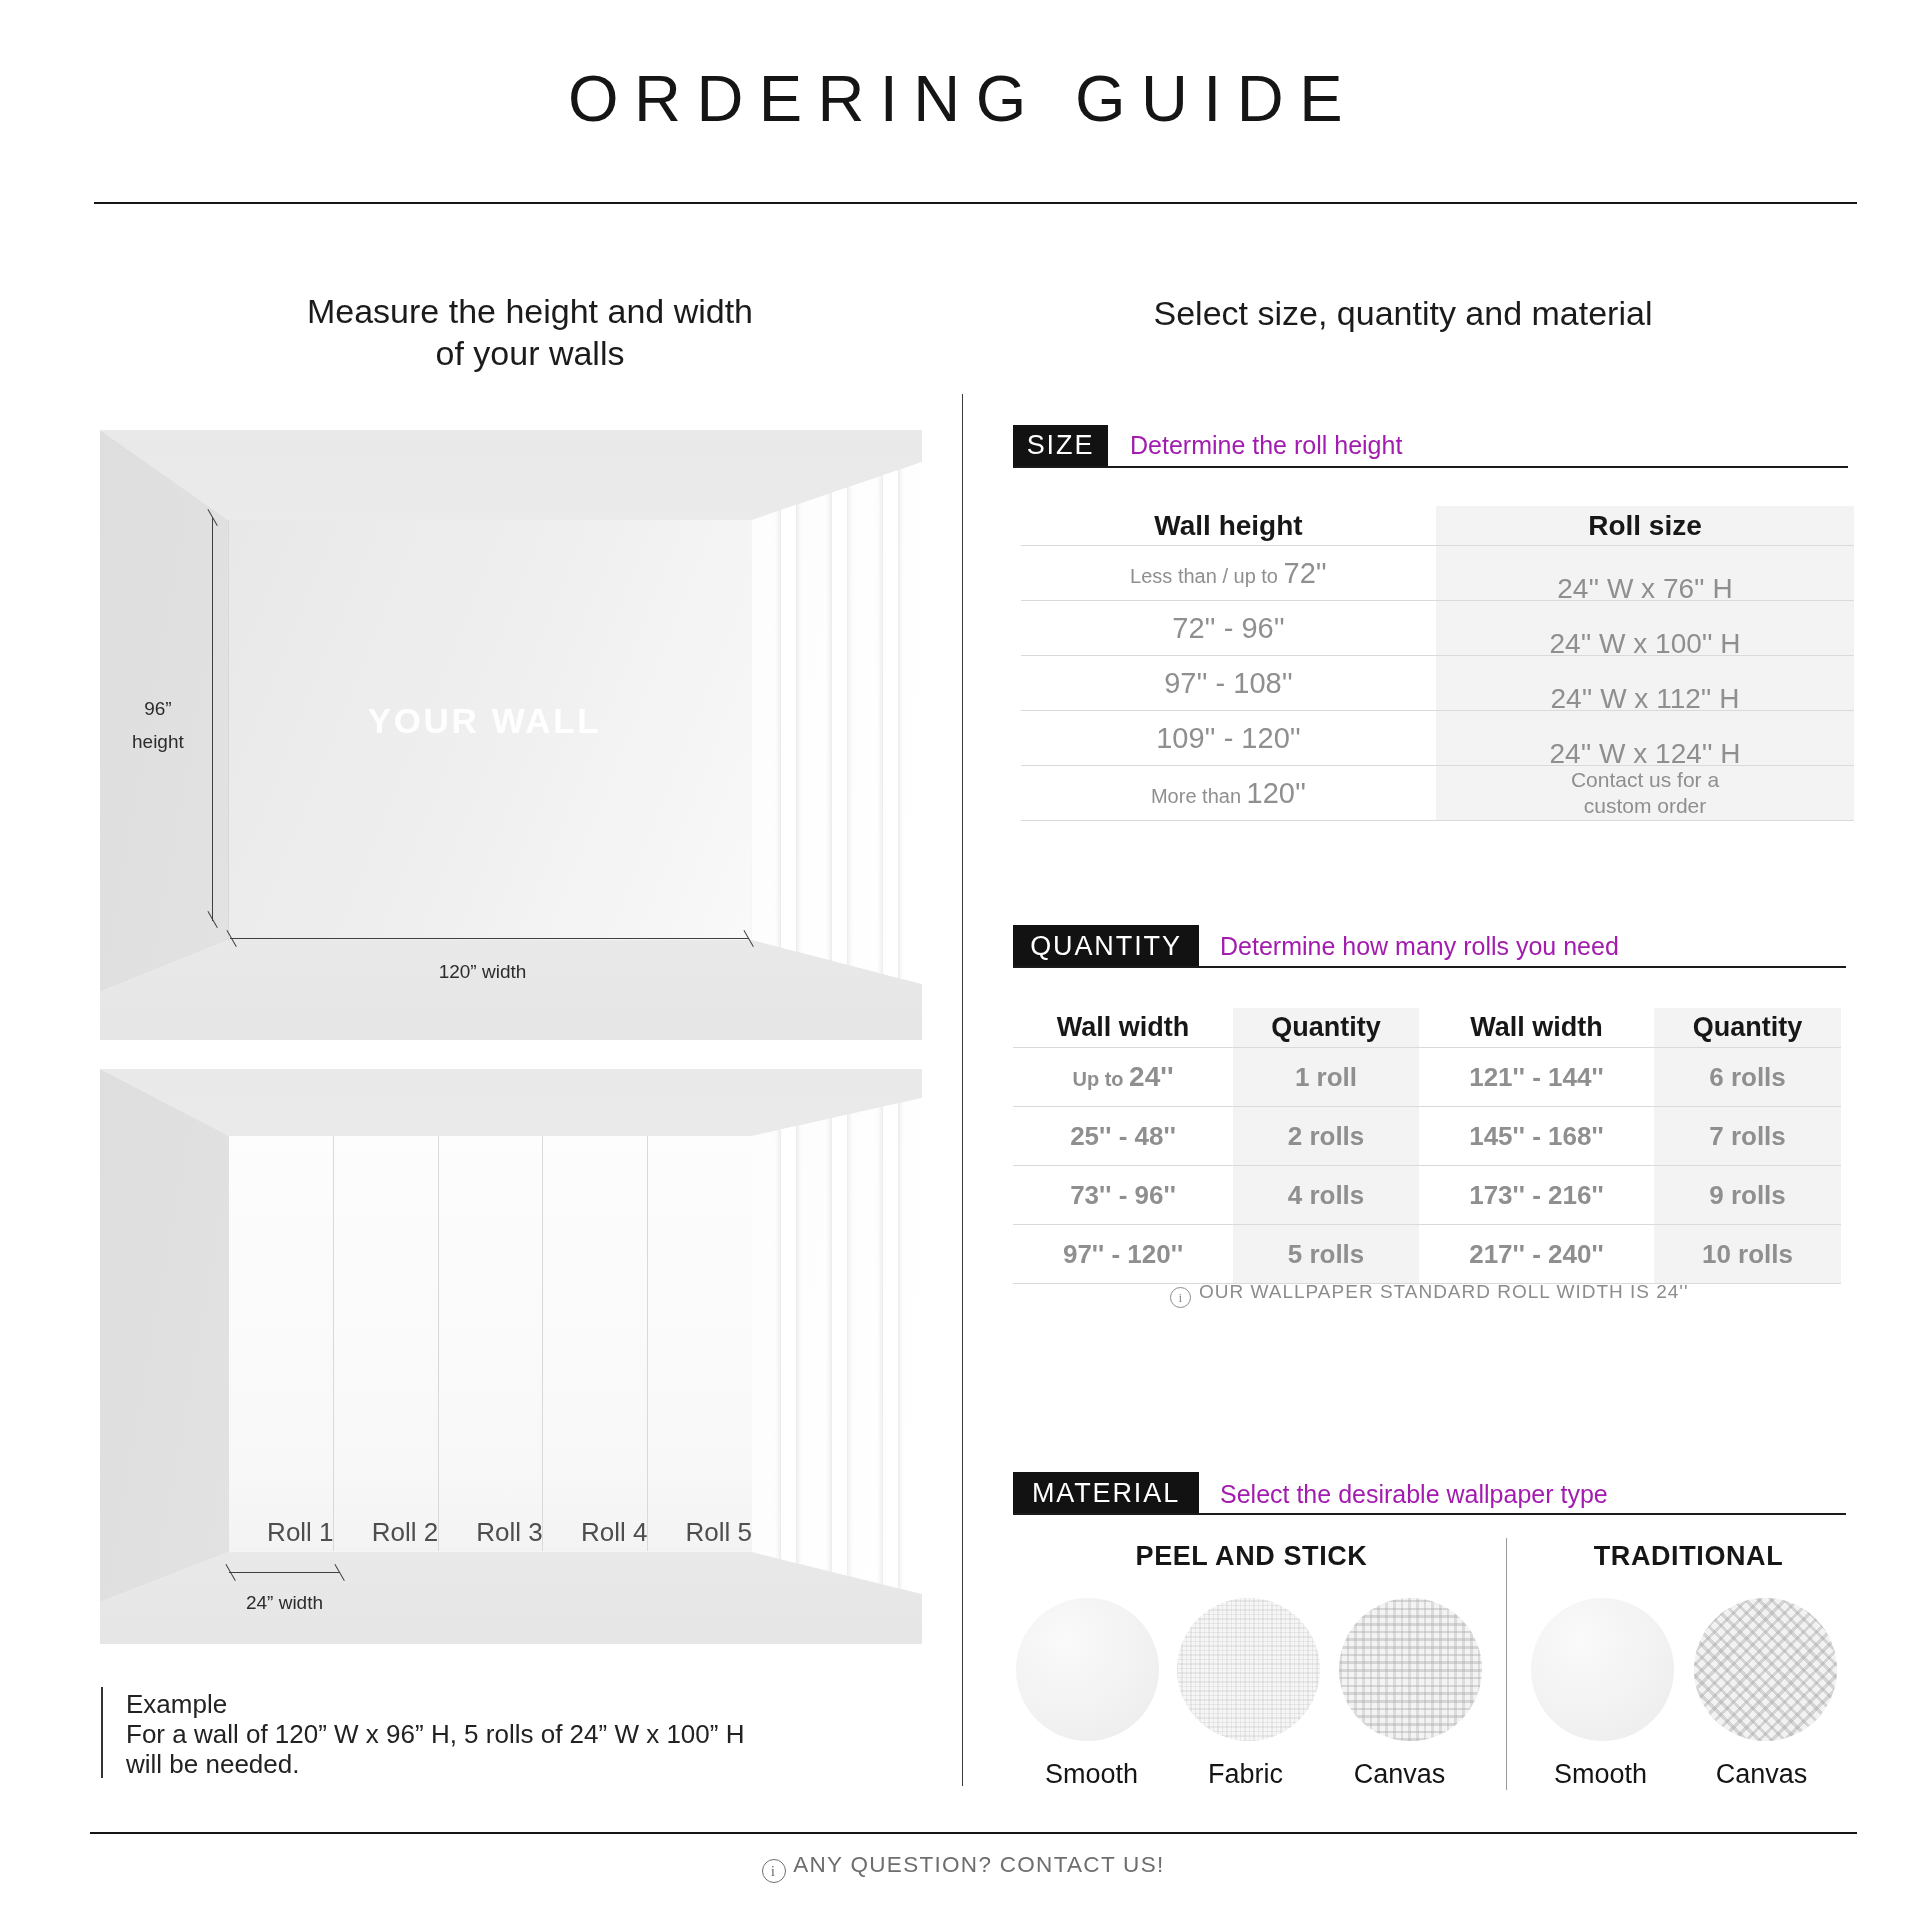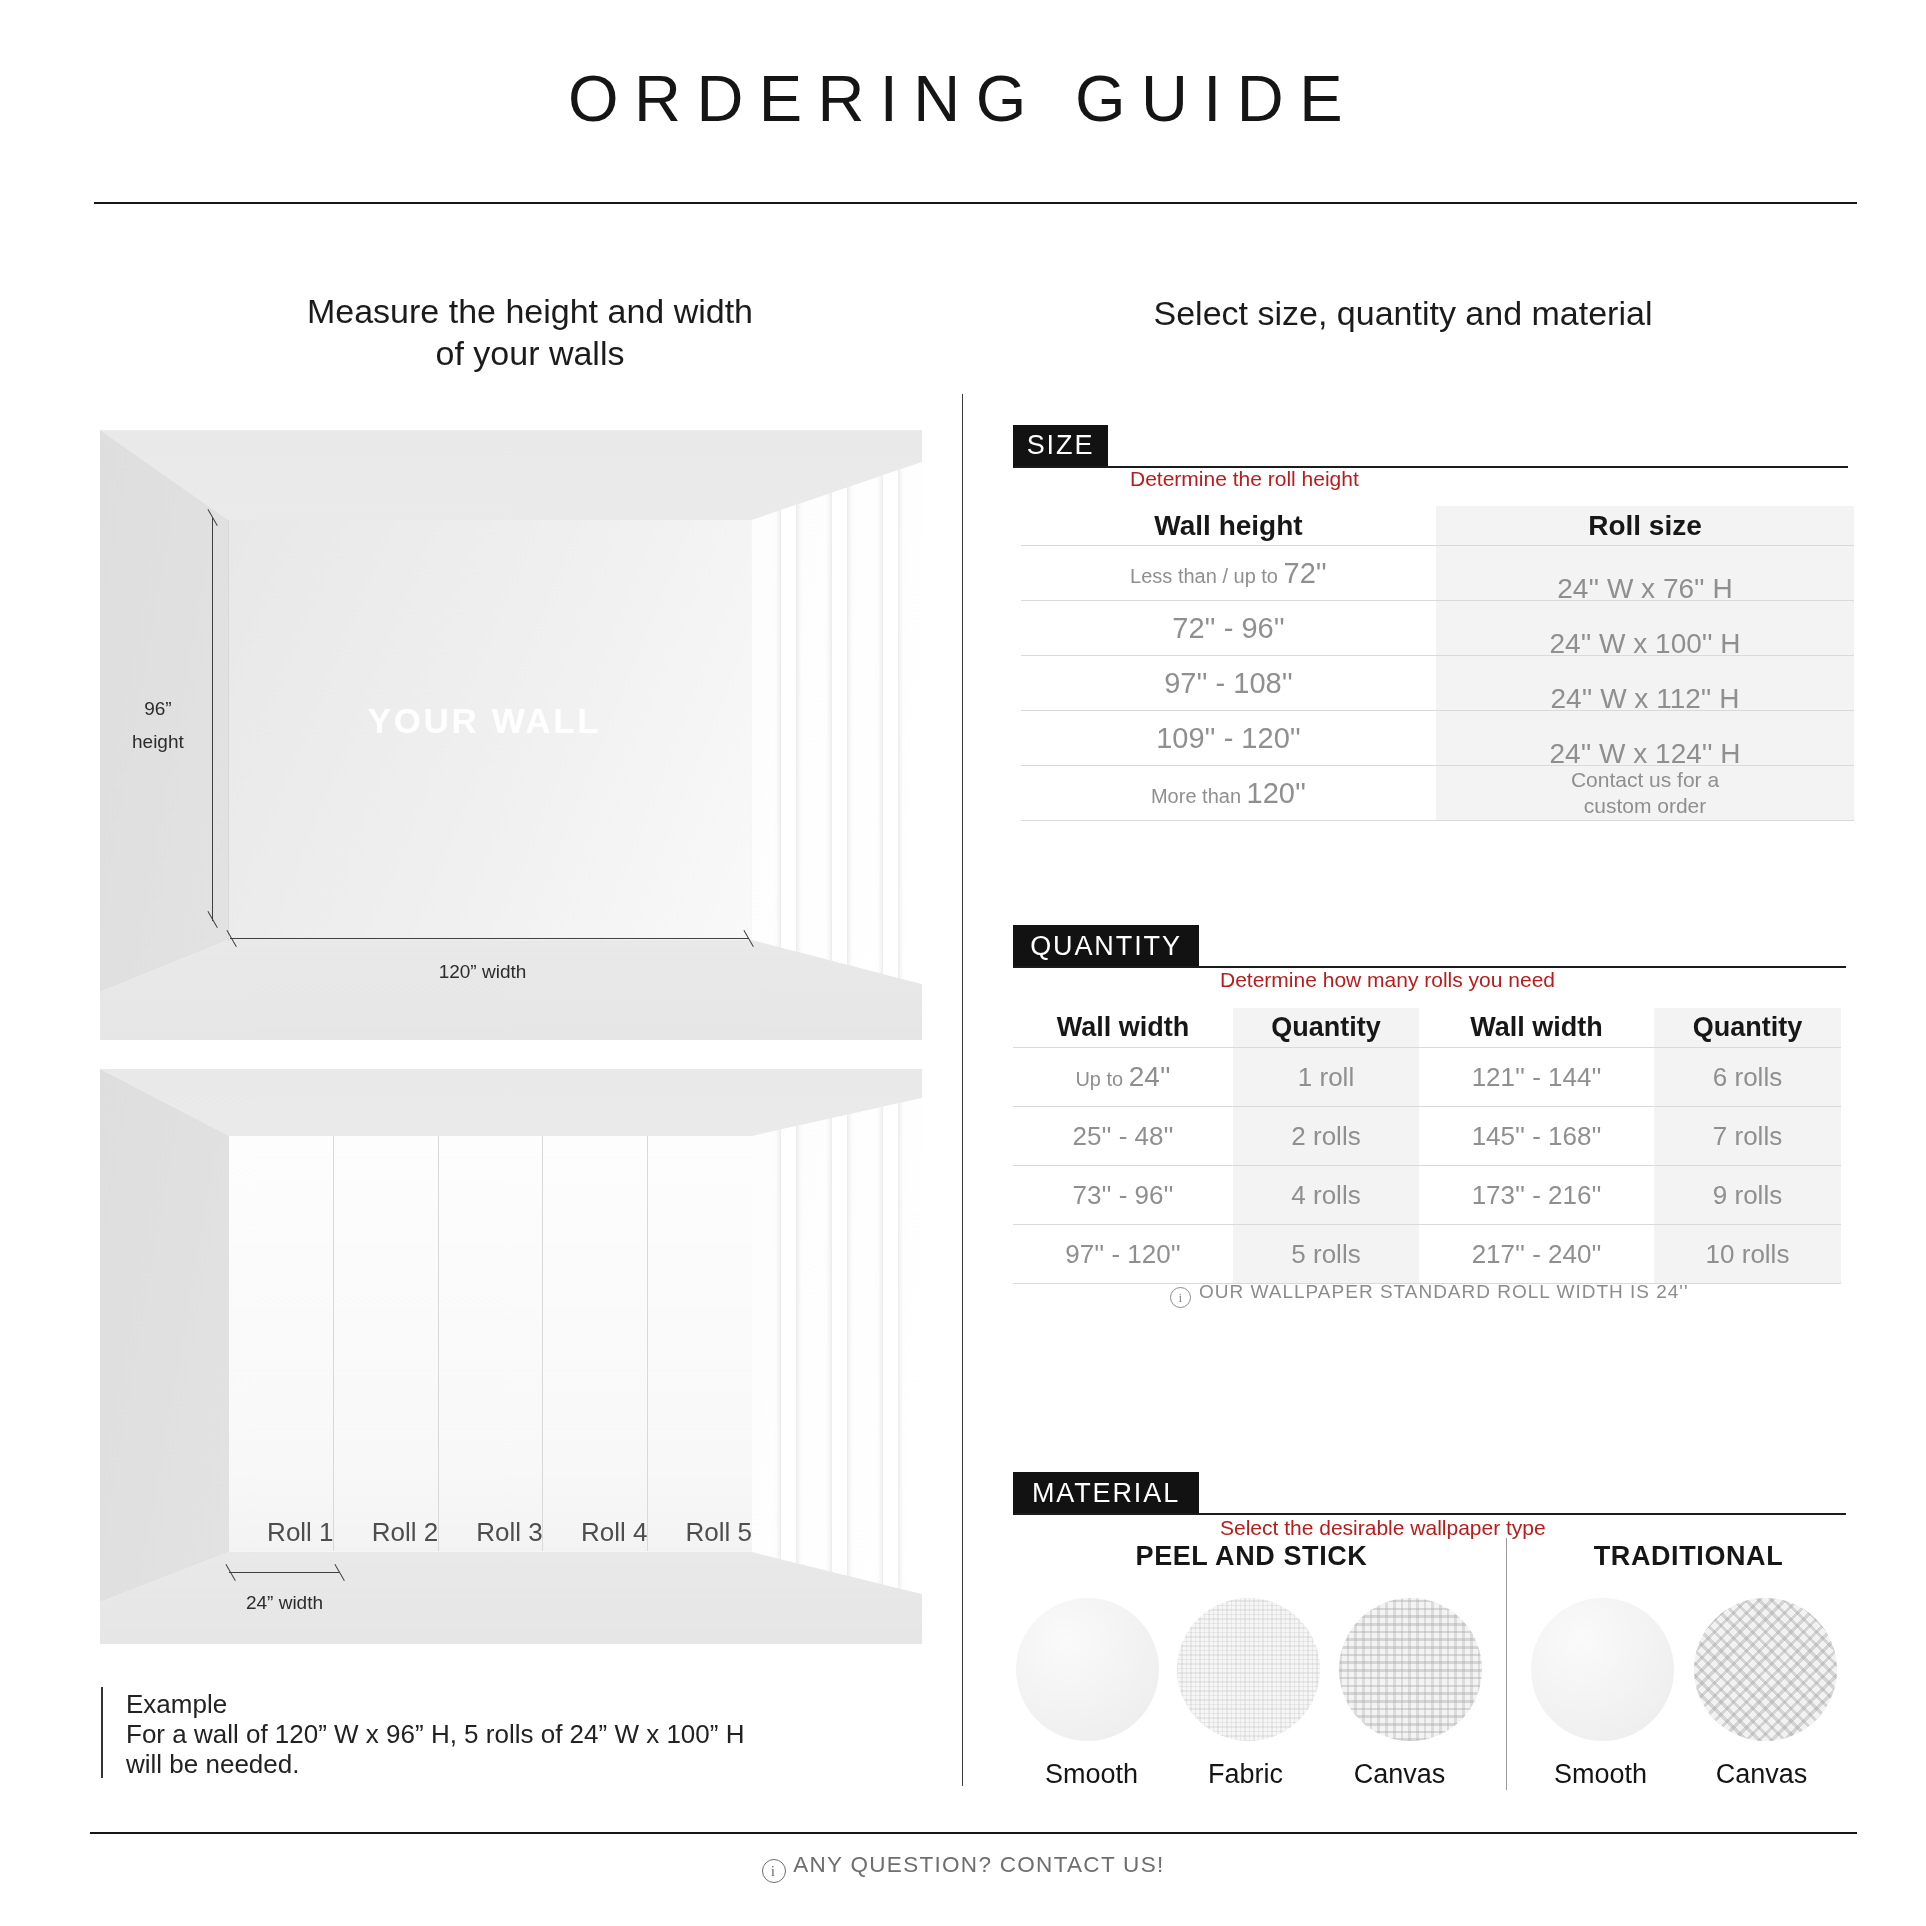--- a/index.html
+++ b/index.html
@@ -63,21 +63,21 @@
   
   .example-bar{position:absolute;left:101px;top:1687px;width:1.9px;height:91px;background:#333;}
   .example{position:absolute;left:126px;top:1689px;font-size:26px;line-height:30px;color:#222;}
 
   
   .badge{position:absolute;background:#121212;color:#ffffff;display:flex;align-items:center;
          justify-content:center;font-size:27px;font-weight:500;letter-spacing:1.9px;}
   .badge-size{left:1013px;top:425px;width:95px;height:41px;}
   .badge-qty{left:1013px;top:925px;width:186px;height:42px;}
   .badge-mat{left:1013px;top:1472px;width:186px;height:42px;}
-  .sub{position:absolute;font-size:21px;color:#b91c1c;margin-top:36px;}
+  .sub{position:absolute;font-size:25px;color:#a21caf;}
   .sub-size{left:1130px;top:431px;}
   .sub-qty{left:1220px;top:932px;}
   .sub-mat{left:1220px;top:1480px;}
   .hr{position:absolute;height:1.9px;background:#1b1b1b;}
   .hr-size{left:1013px;top:466px;width:835px;}
   .hr-qty{left:1013px;top:966px;width:833px;}
   .hr-mat{left:1013px;top:1513px;width:833px;}
 
   
   .size-table{position:absolute;left:1021px;top:506px;width:833px;}
@@ -88,21 +88,21 @@
   .st-c2{width:418px;text-align:center;}
   .cell-small{font-size:20px;color:#8f8f8f;}
   .cell-big{font-size:29px;color:#8f8f8f;}
   .cell-val{font-size:28px;color:#8f8f8f;margin-top:31px;}
   .cell-2line{font-size:21px;line-height:26px;color:#8f8f8f;}
 
   
   .qty-table{position:absolute;left:1013px;top:1008px;width:828px;}
   .qt-band1{position:absolute;left:220px;top:0;width:186px;height:100%;background:#f3f3f3;}
   .qt-band2{position:absolute;left:641px;top:0;width:187px;height:100%;background:#f3f3f3;}
-  .qt-row{position:relative;display:flex;border-bottom:1.3px solid #dadada;align-items:center;height:58px;}
+  .qt-row{position:relative;display:flex;border-bottom:1.3px solid #dadada;align-items:center;height:58px;font-weight:bold;}
   .qt-header{height:39px;font-weight:700;font-size:27px;color:#171717;}
   .qt-c1{width:220px;text-align:center;}
   .qt-c2{width:186px;text-align:center;}
   .qt-c3{width:235px;text-align:center;}
   .qt-c4{width:187px;text-align:center;}
   .qt-val{font-size:26px;color:#8f8f8f;}
 
   .note{position:absolute;left:1013px;top:1281px;width:833px;text-align:center;
         font-size:19px;letter-spacing:1px;color:#8c8c8c;}
   .info-i{display:inline-block;width:19px;height:19px;border:1.3px solid #8c8c8c;border-radius:50%;

